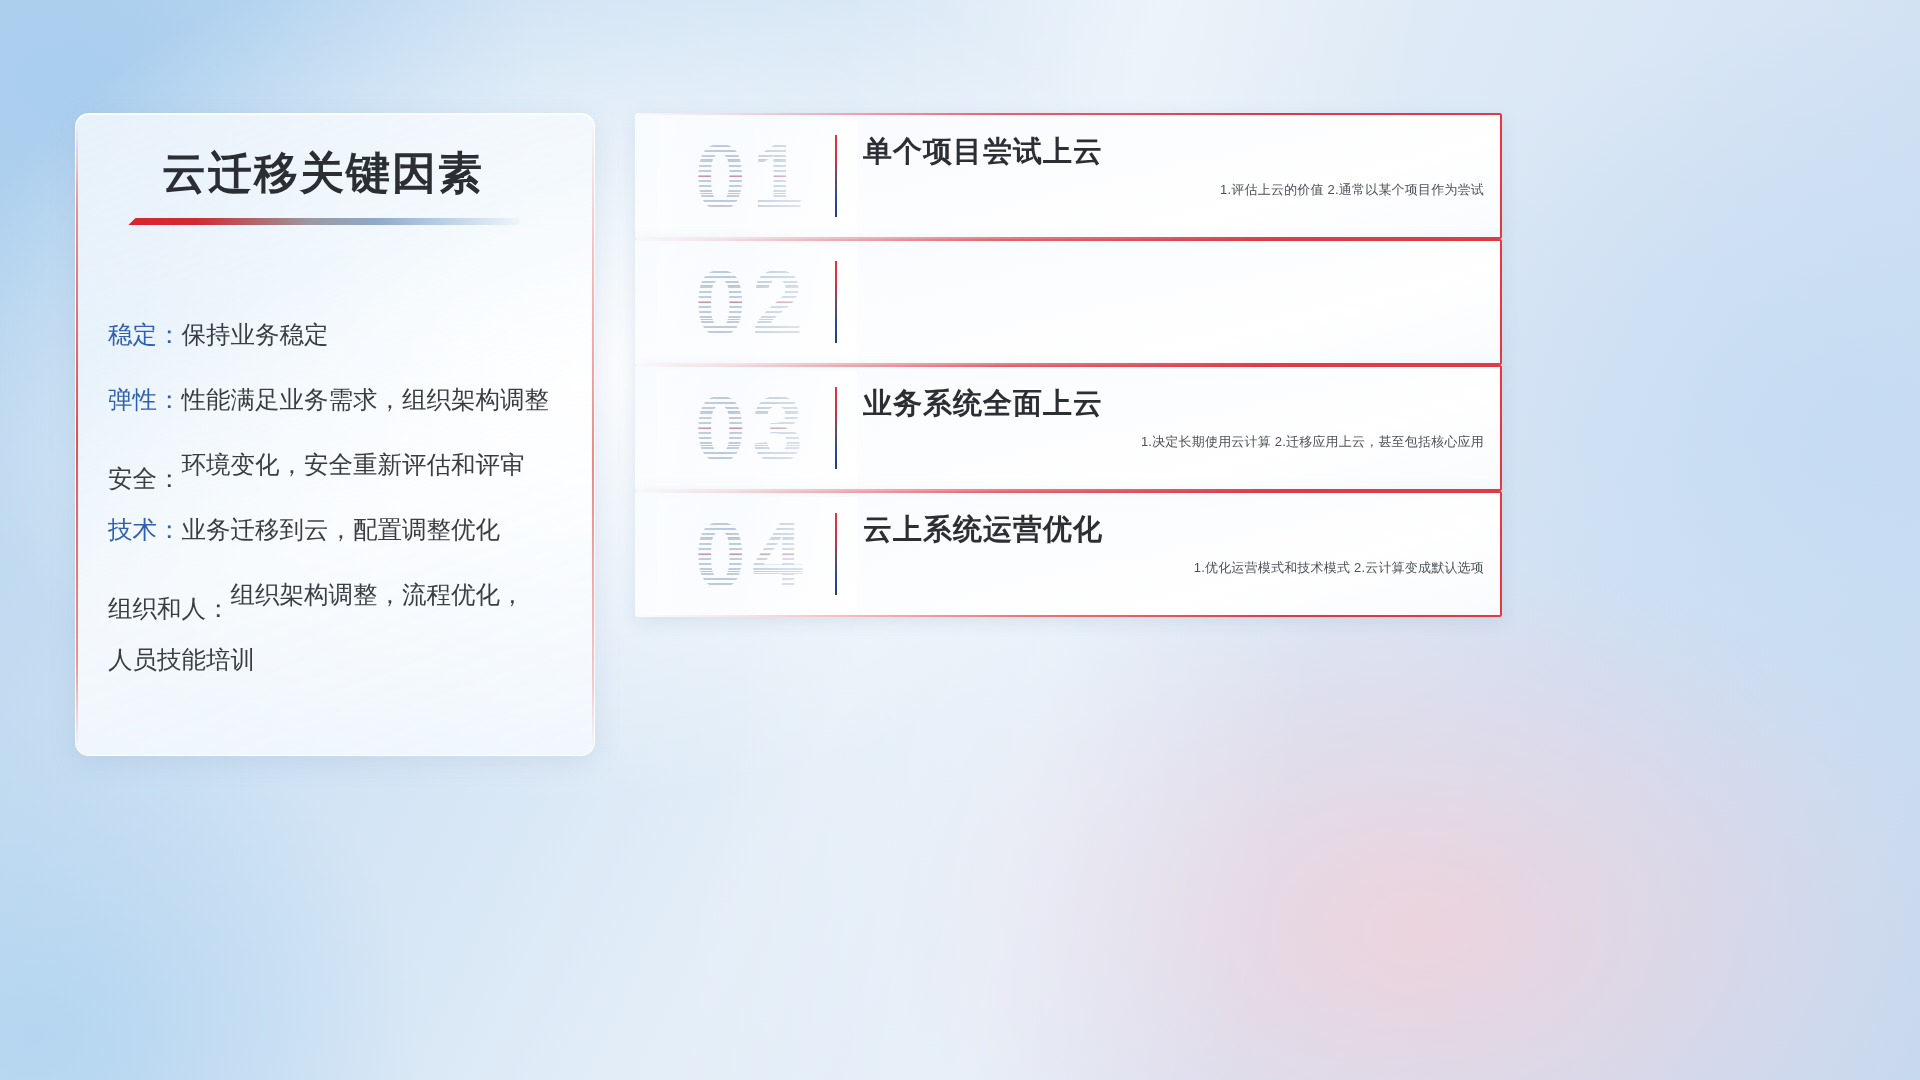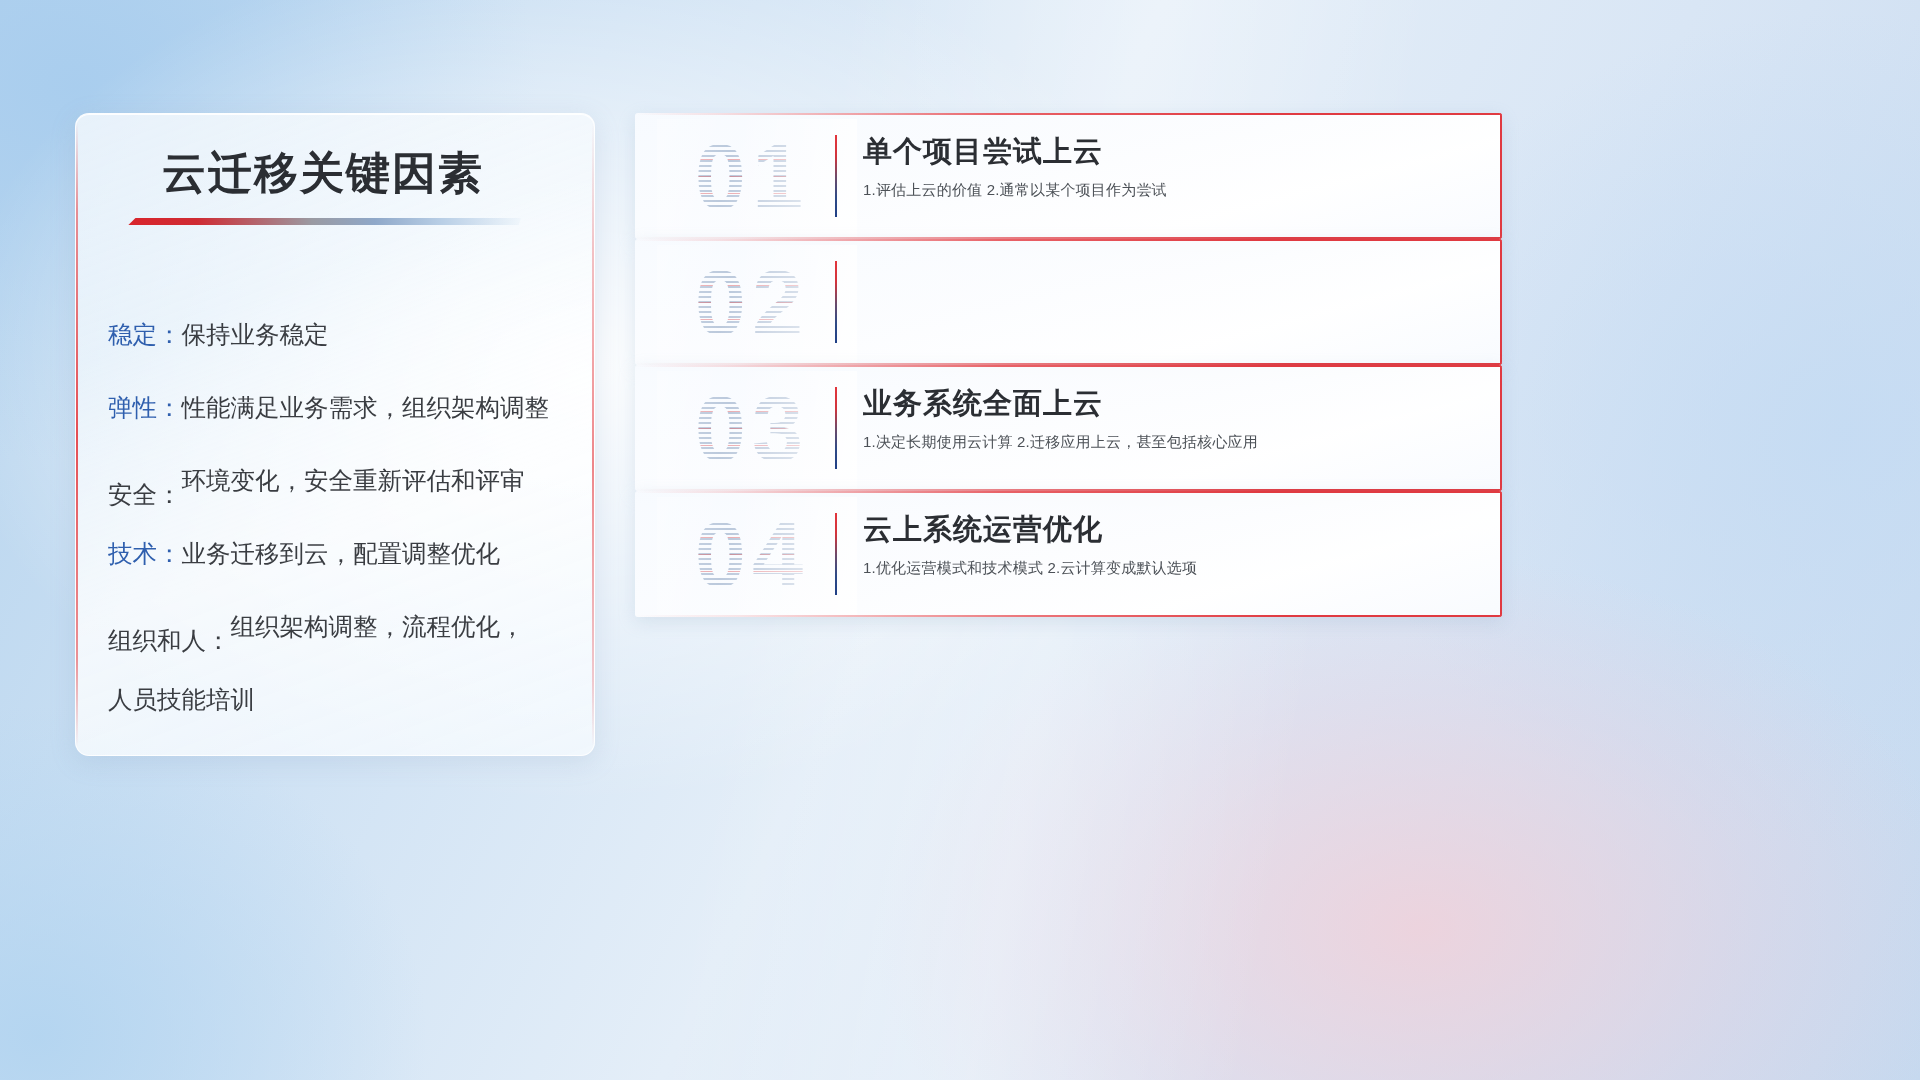--- a/index.html
+++ b/index.html
@@ -59,21 +59,21 @@
   }
   .panel-rule {
     position: absolute; left: 50px; top: 104px;
     width: 395px; height: 7px; border-radius: 1px;
     background: linear-gradient(90deg, #d9252c 0%, #cf2b33 18%, #9a9aa2 47%, #8fa8c9 63%, #b9cfe6 80%, rgba(210,228,243,0.15) 100%);
     clip-path: polygon(0.6% 100%, 2.4% 0%, 100% 0%, 99.4% 100%);
   }
 
   .panel-list {
     position: absolute; left: 32px; top: 190px; right: 20px;
-    display: flex; flex-direction: column; gap: 12px;
+    display: flex; flex-direction: column; gap: 4px;
   }
   .panel-row {
     height: 61px;
     display: flex; align-items: center;
     font-size: 24.5px; color: #3a3d42; white-space: nowrap;
   }
   .panel-row .lbl { font-weight: 400; }
   .panel-row .lbl.blue { color: #2f5fae; }
   .panel-row .lbl.dark { color: #3a3d42; margin-top: 28px; }
   .panel-row .txt { color: #3a3d42; }
@@ -145,21 +145,21 @@
     background: linear-gradient(180deg, #e2353c 0%, #d2343c 26%, #6a4a6a 52%, #2f4a86 76%, #1f3f86 100%);
   }
 
   .card-body { position: absolute; left: 228px; top: 19px; right: 18px; }
   .card-title {
     font-size: 29px; font-weight: 700; color: #2b2e33;
     letter-spacing: 1px; white-space: nowrap;
     margin-bottom: 9px;
   }
   .card-desc {
-    font-size: 15px; color: #4c5157; white-space: nowrap; letter-spacing: 0.2px;
+    font-size: 13px; color: #4c5157; white-space: nowrap; letter-spacing: 0.2px; text-align: right;
   }
 </style>
 </head>
 <body>
 
 <div class="bg"></div>
 <div class="bg-sheen"></div>
 
 <div class="stage">
 

